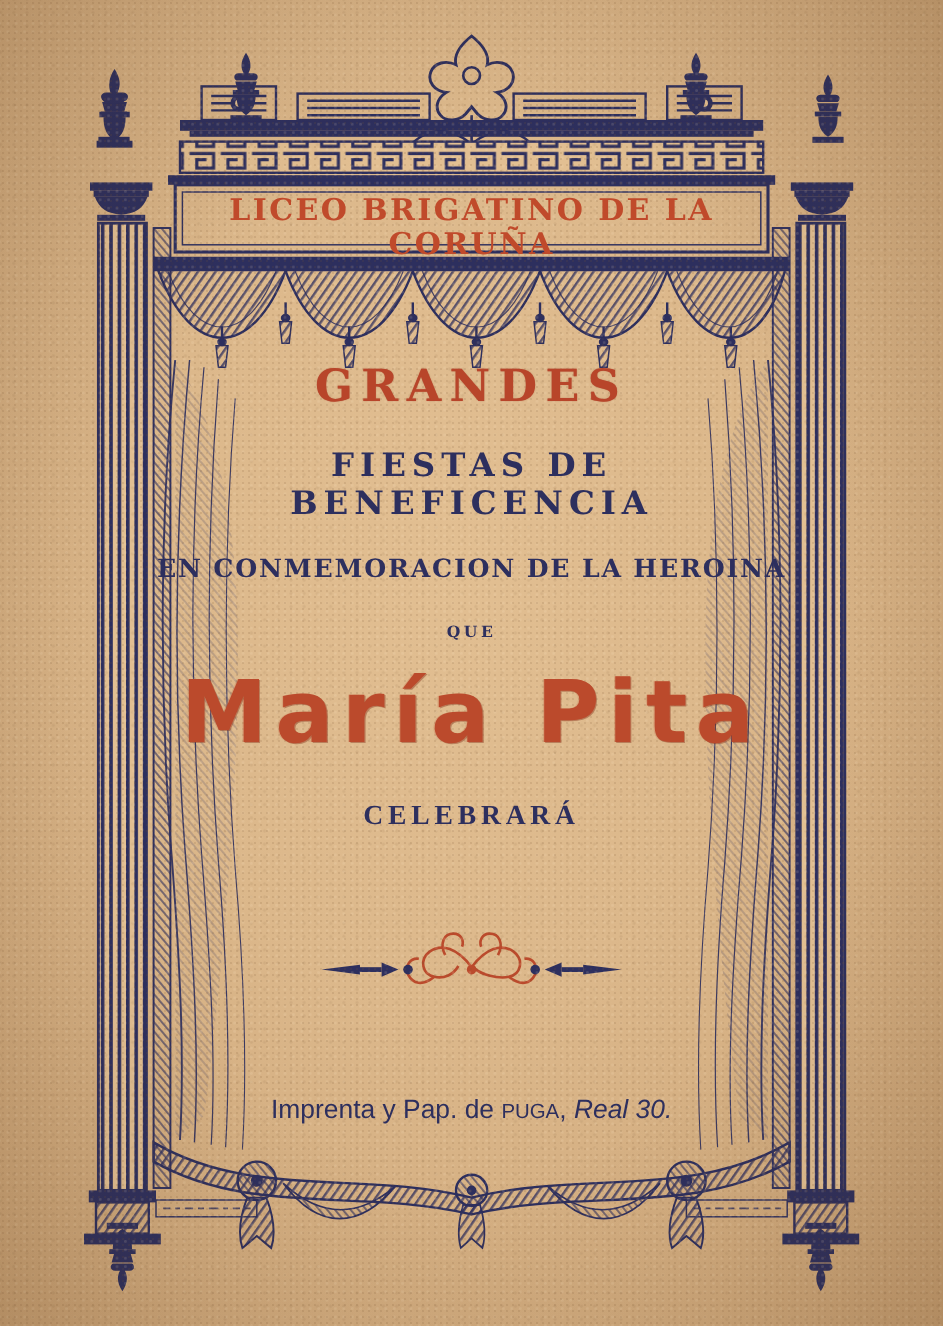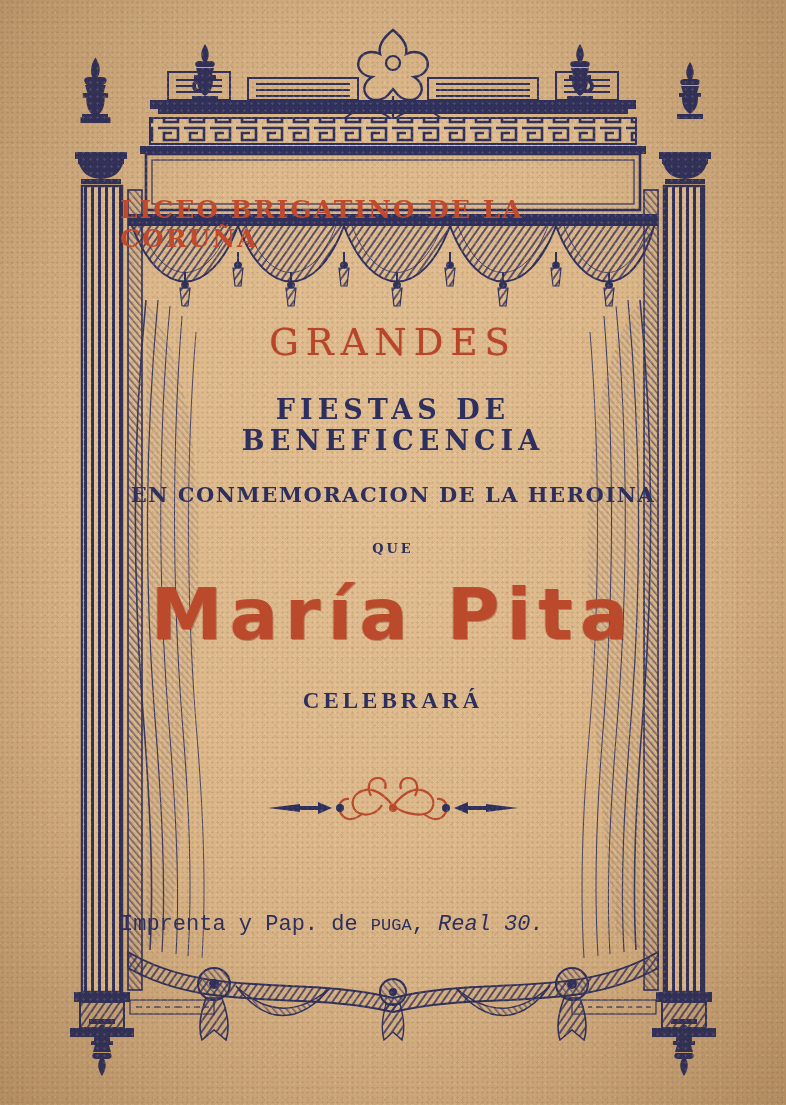--- a/index.html
+++ b/index.html
@@ -58,26 +58,26 @@
     top: 275px;
     width: 546px;
     text-align: center;
     z-index: 5;
   }
 
   .ln { margin: 0; }
 
   .l-grandes {
     font-family: "DejaVu Serif", serif;
-    font-weight: normal;
+    font-weight: bold;
     font-size: 37px;
     letter-spacing: 7px;
     color: #b8452a;
     text-shadow: 0 0 1px rgba(150,50,30,.55);
-    margin-top: 46px;
+    margin-top: 24px;
   }
   .l-fiestas {
     font-family: "DejaVu Serif", serif;
     font-weight: bold;
     font-size: 27px;
     letter-spacing: 5px;
     color: #2d2f5e;
     margin-top: 30px;
   }
   .l-que {
@@ -122,42 +122,42 @@
     letter-spacing: 1.5px;
     color: #2d2f5e;
     margin-top: 16px;
   }
 
   #imprenta {
     position: absolute;
     left: 120px;
     top: 912px;
     width: 546px;
-    text-align: left;
+    text-align: center;
     z-index: 5;
-    font-family: Liberation Mono, monospace;
+    font-family: Liberation Sans, sans-serif;
     font-size: 22px;
     color: #2d2f5e;
   }
   #imprenta .small-caps { font-size: 17px; }
   #imprenta .ital { font-style: italic; }
 
   
   #banner-title {
     position: absolute;
     left: 120px;
     top: 160px;
     width: 546px;
+    text-align: center;
     z-index: 6;
     font-family: "DejaVu Serif", serif;
     font-weight: bold;
     font-size: 25px;
     letter-spacing: 2px;
     color: #c04a2b;
-    margin-top: 35px;
   }
 </style>
 </head>
 <body>
 
 <div id="poster">
 
   <svg id="frame" viewBox="0 0 786 1105">
     <defs>
       <g id="finial">

